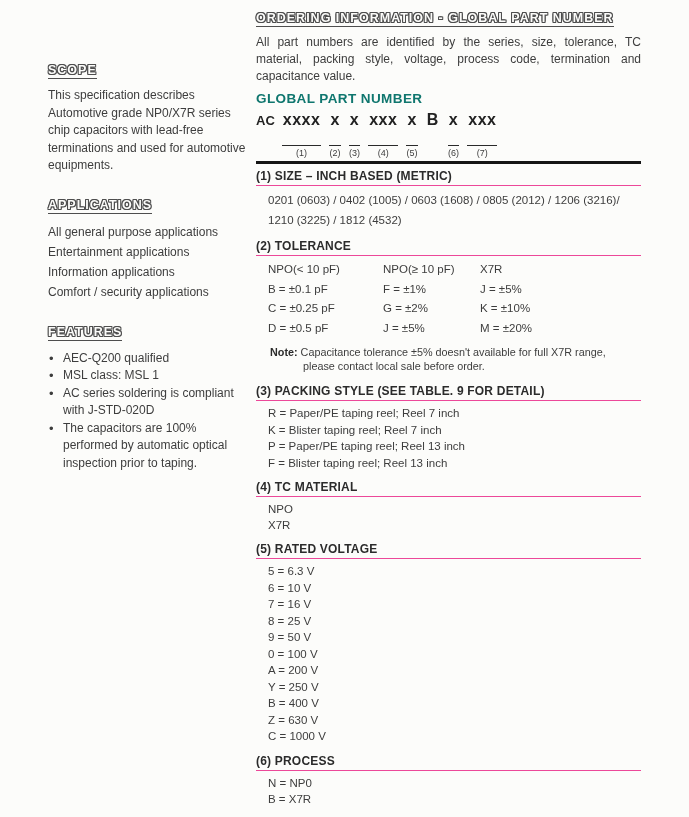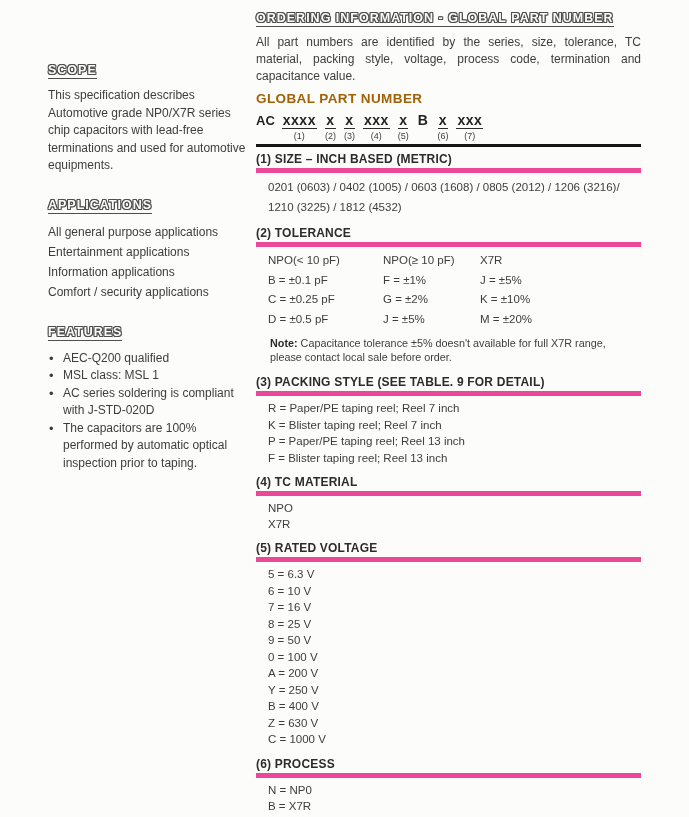--- a/index.html
+++ b/index.html
@@ -69,47 +69,47 @@
     margin-top: 7px;
     font-size: 12px;
     line-height: 17px;
     text-align: justify;
   }
   .gpn-heading {
     margin-top: 6px;
     font-size: 13.5px;
     font-weight: 700;
     letter-spacing: 0.4px;
-    color: #a16207;
+    color: #0f766e;
   }
   .pn-row {
     margin-top: 7px;
     display: flex;
     align-items: flex-start;
   }
   .pn-prefix {
     font-size: 13px;
     font-weight: 700;
     color: #222;
     margin-right: 7px;
     line-height: 15px;
   }
   .pn-seg {
     display: flex;
     flex-direction: column;
     align-items: center;
     margin-right: 8px;
   }
   .pn-text {
-    font-size: 14px;
+    font-size: 16px;
     font-weight: 700;
     color: #222;
     line-height: 14px;
     border-bottom: 1.5px solid #2a2a2a;
-    padding: 0 1px 1px 1px;
+    padding: 0 1px 18px 1px;
     letter-spacing: 0.5px;
   }
   .pn-seg.no-u .pn-text { border-bottom: none; }
   .pn-num {
     font-size: 9px;
     color: #3d3d3d;
     margin-top: 2px;
     line-height: 10px;
   }
   .thick-rule {
@@ -117,35 +117,35 @@
     border-top: 3px solid #151515;
   }
 
   
   .section { margin-top: 0; }
   .sec-title {
     font-size: 12px;
     font-weight: 700;
     color: #2b2b2b;
     padding: 5px 0 2px 0;
-    border-bottom: 5px solid #ec4899;
+    border-bottom: 1px solid #ec4899;
     letter-spacing: 0.2px;
   }
   .sec-body {
     padding: 4px 0 4px 12px;
     font-size: 11.5px;
   }
   .size-text { line-height: 20px; }
 
   .tol-table { display: flex; line-height: 19.5px; }
   .tol-col-1 { width: 115px; }
   .tol-col-2 { width: 97px; }
   .tol-col-3 { flex: 1; }
   .note-block { margin: 8px 0 2px 2px; font-size: 10.8px; line-height: 13.5px; }
-  .note-line2 { }
+  .note-line2 { margin-left: 33px; }
   .note-label { font-weight: 700; color: #2b2b2b; }
   .packing-list div { line-height: 16.5px; }
   .voltage-list div { line-height: 16.5px; }
   .tc-list div, .process-list div { line-height: 16px; }
   .cap-list div { line-height: 16px; }
 </style>
 </head>
 <body>
 
 <div class="page">

